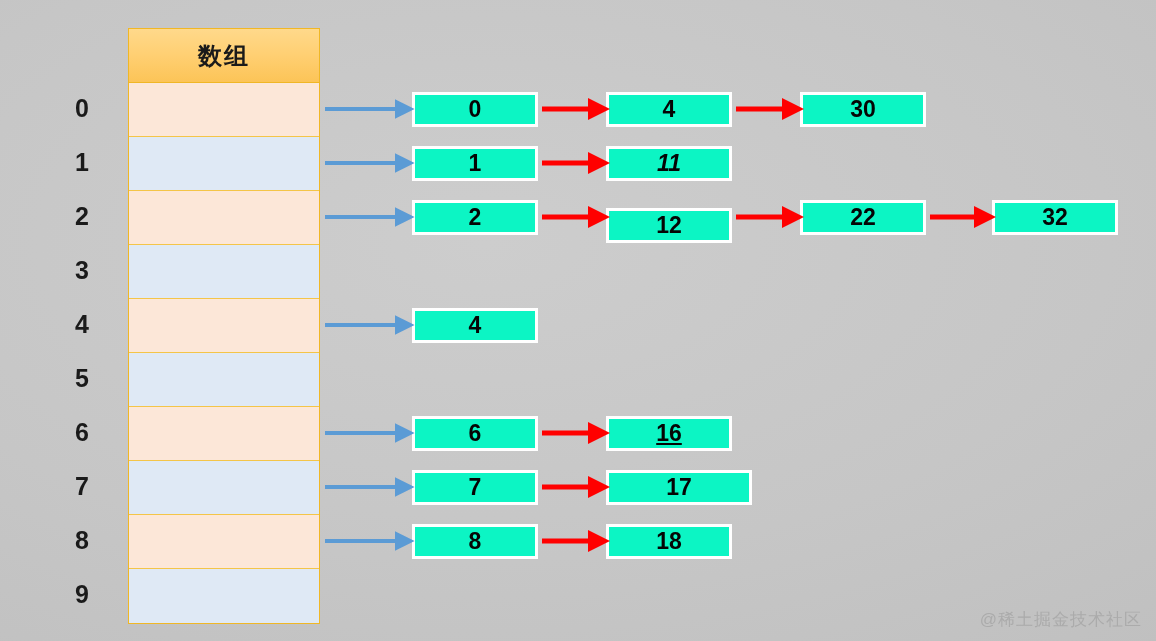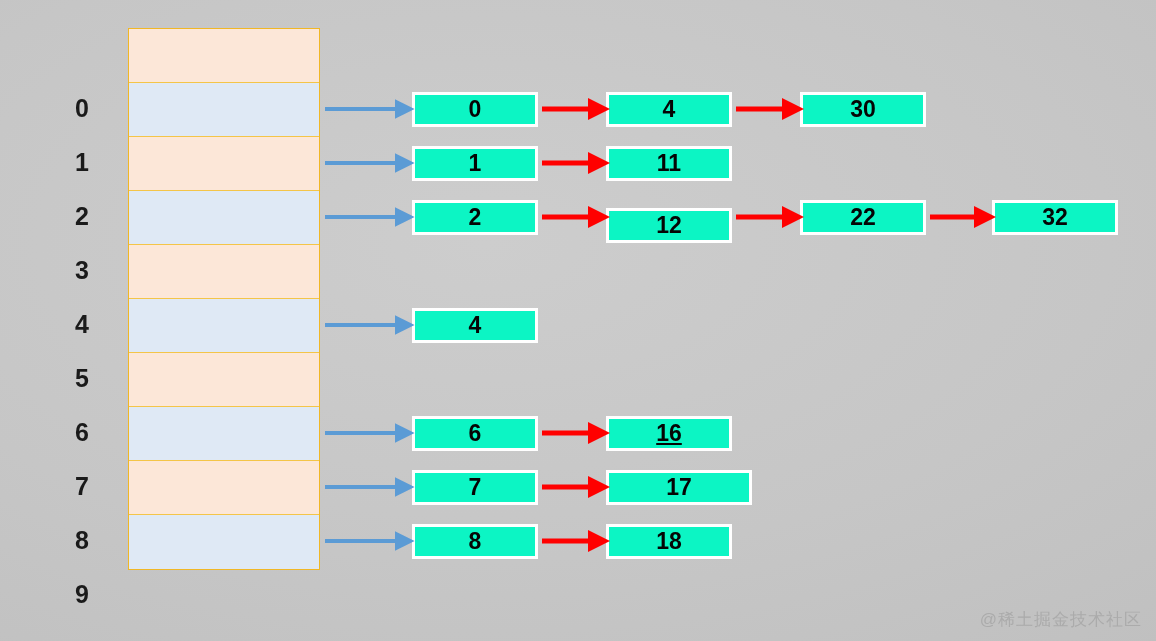--- a/index.html
+++ b/index.html
@@ -107,40 +107,41 @@
       <div class="idx-label" style="left: 62px; top: 258px;">3</div>
       <div class="idx-label" style="left: 62px; top: 312px;">4</div>
       <div class="idx-label" style="left: 62px; top: 366px;">5</div>
       <div class="idx-label" style="left: 62px; top: 420px;">6</div>
       <div class="idx-label" style="left: 62px; top: 474px;">7</div>
       <div class="idx-label" style="left: 62px; top: 528px;">8</div>
       <div class="idx-label" style="left: 62px; top: 582px;">9</div>
     </div>
 
   <div id="array-table">
+    <div class="array-header">数组</div>
     <div id="array-cells">
         <div class="array-cell peach"></div>
         <div class="array-cell blue"></div>
         <div class="array-cell peach"></div>
         <div class="array-cell blue"></div>
         <div class="array-cell peach"></div>
         <div class="array-cell blue"></div>
         <div class="array-cell peach"></div>
         <div class="array-cell blue"></div>
         <div class="array-cell peach"></div>
         <div class="array-cell blue"></div>
       </div>
   </div>
 
   <div id="node-layer">
       <div class="node" style="left: 412px; top: 91.5px; width: 126px;">0</div>
       <div class="node" style="left: 606px; top: 91.5px; width: 126px;">4</div>
       <div class="node" style="left: 800px; top: 91.5px; width: 126px;">30</div>
       <div class="node" style="left: 412px; top: 145.5px; width: 126px;">1</div>
-      <div class="node" style="left: 606px; top: 145.5px; width: 126px;">11</div>
+      <div class="node" style="left: 606px; top: 145.5px; width: 126px; font-style: italic;">11</div>
       <div class="node" style="left: 412px; top: 199.5px; width: 126px;">2</div>
       <div class="node" style="left: 606px; top: 208px; width: 126px;">12</div>
       <div class="node" style="left: 800px; top: 200px; width: 126px;">22</div>
       <div class="node" style="left: 992px; top: 199.5px; width: 126px;">32</div>
       <div class="node" style="left: 412px; top: 307.5px; width: 126px;">4</div>
       <div class="node" style="left: 412px; top: 415.5px; width: 126px;">6</div>
       <div class="node" style="left: 606px; top: 415.5px; width: 126px; text-decoration: underline;">16</div>
       <div class="node" style="left: 412px; top: 469.5px; width: 126px;">7</div>
       <div class="node" style="left: 606px; top: 469.5px; width: 146px;">17</div>
       <div class="node" style="left: 412px; top: 523.5px; width: 126px;">8</div>

